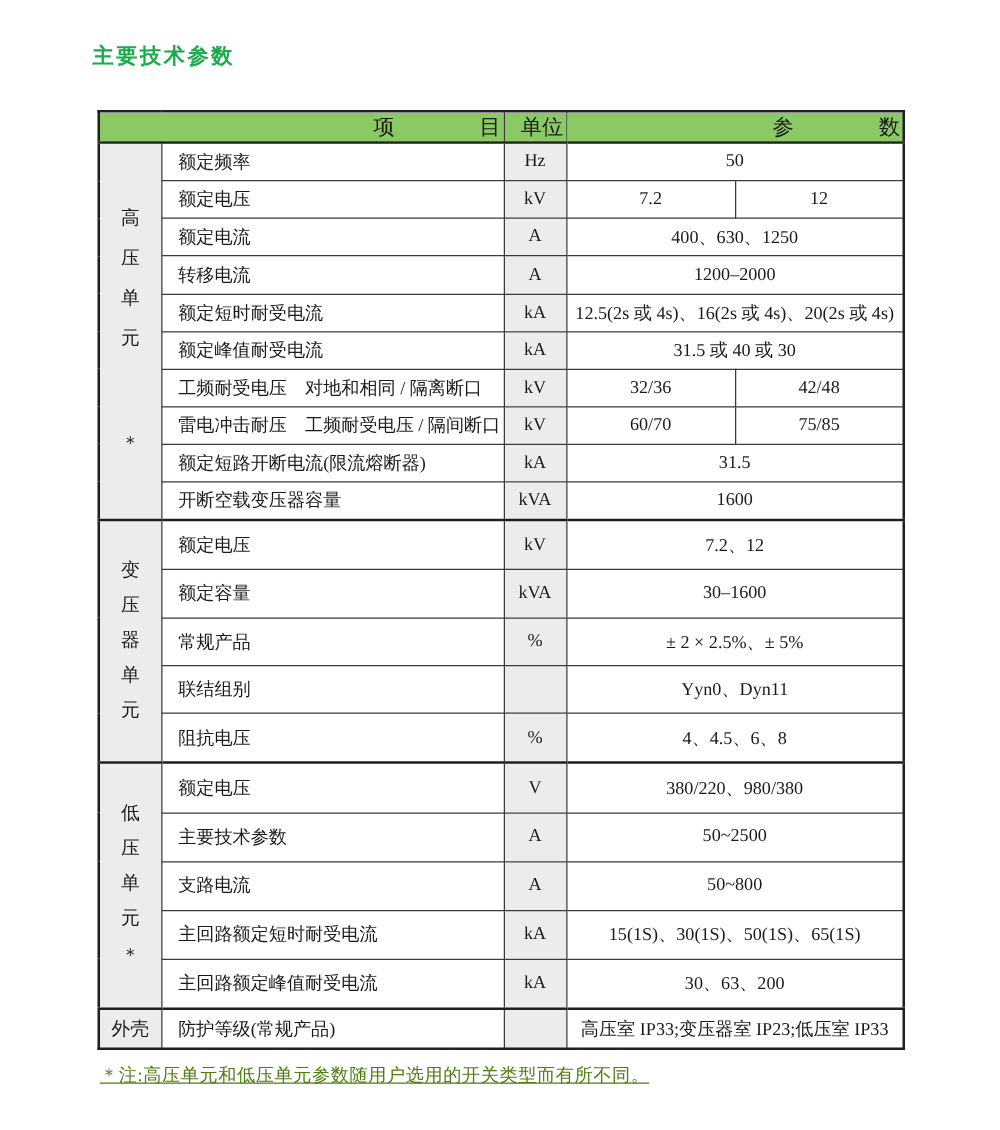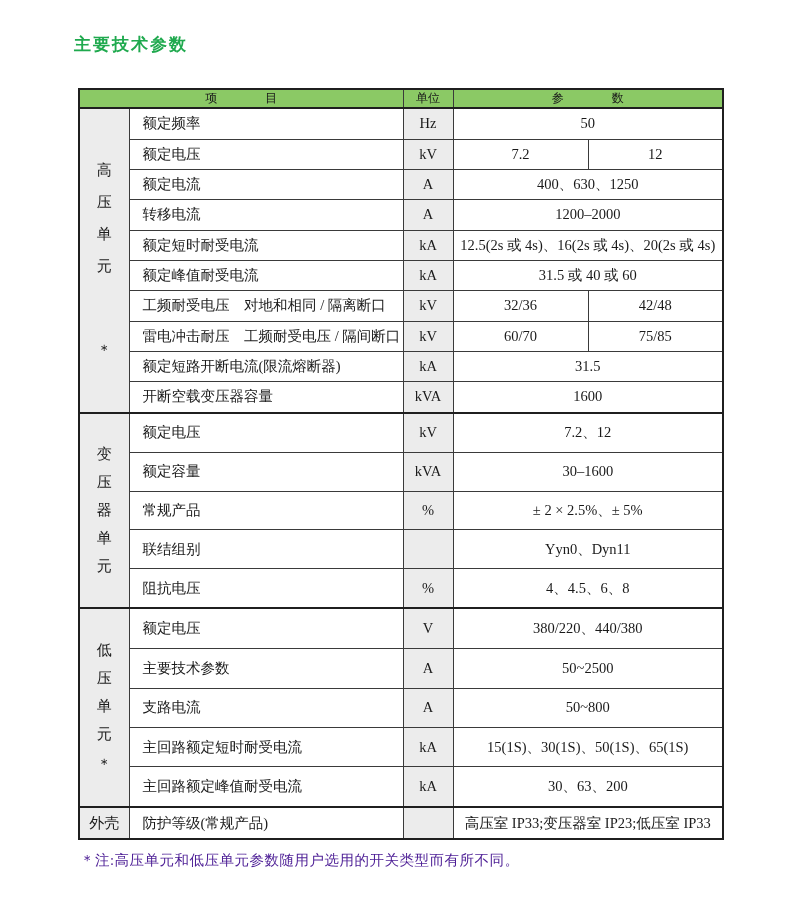--- a/index.html
+++ b/index.html
@@ -28,36 +28,37 @@
     border:2px solid var(--border-dark);
     font-size:14.5px;
   }
   .spec-table th,.spec-table td{
     border:1px solid var(--border-inner);
     text-align:center;vertical-align:middle;padding:0 2px;
     overflow:hidden;white-space:nowrap;
   }
   .spec-table thead th{
     background:var(--header-green);
-    font-weight:normal;font-size:12px;height:16px;
+    font-weight:normal;font-size:17px;height:16px;
     border-bottom:2px solid var(--border-dark);
     white-space:pre;
+    text-align:right;
   }
   td.group-cell{background:var(--cell-gray);font-size:15px;}
   td.unit-cell{background:var(--cell-gray);}
   td.item-cell{text-align:left;padding-left:13px;margin-top:24px;}
   tr.group-sep td{border-top:2px solid var(--border-dark);}
   .vgroup{display:flex;flex-direction:column;align-items:center;justify-content:center;gap:13px;line-height:1;}
   .vgroup-hv{gap:17px;}
   .vgroup .asterisk{font-size:15px;}
   .vgroup-hv .asterisk{margin-top:52px;}
   .vgroup-lv .asterisk{margin-top:2px;}
   .footnote{
     position:absolute;left:80px;top:851px;
-    font-size:14.5px;color:#4c1d95;letter-spacing:0.5px;
+    font-size:14.5px;color:#4d7c0f;letter-spacing:0.5px;text-decoration:underline;
   }
 </style>
 </head>
 <body>
 
 <div class="page-title">主要技术参数</div>
 
 <table class="spec-table">
   <colgroup>
     <col style="width:50px">
@@ -105,21 +106,21 @@
         <td colspan="2" class="param-cell">1200–2000</td>
       </tr>
       <tr>
         <td class="item-cell">额定短时耐受电流</td>
         <td class="unit-cell">kA</td>
         <td colspan="2" class="param-cell">12.5(2s 或 4s)、16(2s 或 4s)、20(2s 或 4s)</td>
       </tr>
       <tr>
         <td class="item-cell">额定峰值耐受电流</td>
         <td class="unit-cell">kA</td>
-        <td colspan="2" class="param-cell">31.5 或 40 或 60</td>
+        <td colspan="2" class="param-cell">31.5 或 40 或 30</td>
       </tr>
       <tr>
         <td class="item-cell">工频耐受电压　对地和相同 / 隔离断口</td>
         <td class="unit-cell">kV</td>
         <td class="param-cell">32/36</td>
         <td class="param-cell">42/48</td>
       </tr>
       <tr>
         <td class="item-cell">雷电冲击耐压　工频耐受电压 / 隔间断口</td>
         <td class="unit-cell">kV</td>
@@ -175,21 +176,21 @@
           <div class="vgroup vgroup-lv">
             <span>低</span>
             <span>压</span>
             <span>单</span>
             <span>元</span>
             <span class="asterisk">＊</span>
           </div>
         </td>
         <td class="item-cell">额定电压</td>
         <td class="unit-cell">V</td>
-        <td colspan="2" class="param-cell">380/220、440/380</td>
+        <td colspan="2" class="param-cell">380/220、980/380</td>
       </tr>
       <tr>
         <td class="item-cell">主要技术参数</td>
         <td class="unit-cell">A</td>
         <td colspan="2" class="param-cell">50~2500</td>
       </tr>
       <tr>
         <td class="item-cell">支路电流</td>
         <td class="unit-cell">A</td>
         <td colspan="2" class="param-cell">50~800</td>

